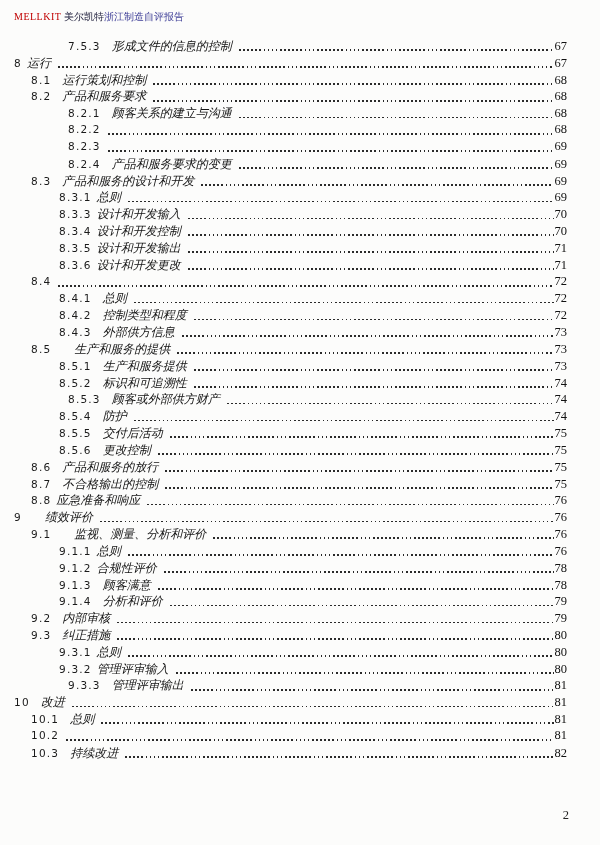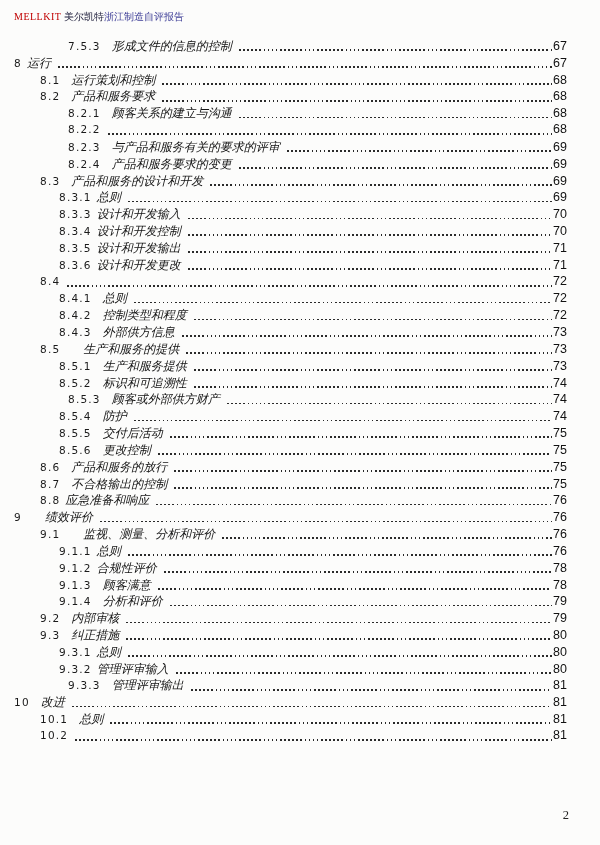--- a/index.html
+++ b/index.html
@@ -34,21 +34,21 @@
     margin-top: 11px;
     padding-right: 33px;
   }
   .row {
     display: flex;
     align-items: baseline;
     height: 16.83px;
     overflow: hidden;
   }
   .row.lv0 { padding-left: 14px; }
-  .row.lv1 { padding-left: 40px; }
+  .row.lv1 { padding-left: 31px; }
   .row.lv2 { padding-left: 59px; text-align: center; }
   .row.lv3 { padding-left: 68px; }
   .num {
     font-family: "DejaVu Sans", sans-serif;
     font-size: 10.5px;
     letter-spacing: 1.2px;
     color: #1a1a1a;
     flex: 0 0 auto;
   }
   .title {
@@ -61,21 +61,21 @@
     flex: 0 0 auto;
   }
   .dots {
     flex: 1 1 auto;
     align-self: flex-end;
     height: 1.7px;
     margin: 0 1px 3.8px 7px;
     background-image: repeating-linear-gradient(to right, #2a2a2a 0 1.6px, transparent 1.6px 4.1px);
   }
   .pg {
-    font-family: Liberation Sans, sans-serif;
+    font-family: Liberation Serif, serif;
     font-size: 12.5px;
     color: #111;
     flex: 0 0 auto;
   }
   .footer-pg {
     position: absolute;
     top: 808px;
     right: 31px;
     font-family: "Liberation Serif", serif;
     font-size: 12.5px;
@@ -123,21 +123,20 @@
         <span class="dots"></span>
         <span class="pg">68</span>
       </div>
       <div class="row lv3">
         <span class="num">8.2.2</span>
         <span class="dots"></span>
         <span class="pg">68</span>
       </div>
       <div class="row lv3">
         <span class="num">8.2.3</span>
-        <span class="title"> 与产品和服务有关的要求的评审</span>
         <span class="dots"></span>
         <span class="pg">69</span>
       </div>
       <div class="row lv3">
         <span class="num">8.2.4</span>
         <span class="title"> 产品和服务要求的变更</span>
         <span class="dots"></span>
         <span class="pg">69</span>
       </div>
       <div class="row lv1">
@@ -335,17 +334,23 @@
         <span class="num">10.1</span>
         <span class="title"> 总则</span>
         <span class="dots"></span>
         <span class="pg">81</span>
       </div>
       <div class="row lv1">
         <span class="num">10.2</span>
         <span class="dots"></span>
         <span class="pg">81</span>
       </div>
+      <div class="row lv1">
+        <span class="num">10.3</span>
+        <span class="title"> 持续改进</span>
+        <span class="dots"></span>
+        <span class="pg">82</span>
+      </div>
     </div>
 
   <div class="footer-pg">2</div>
 
 </div>
 
 </body></html>

